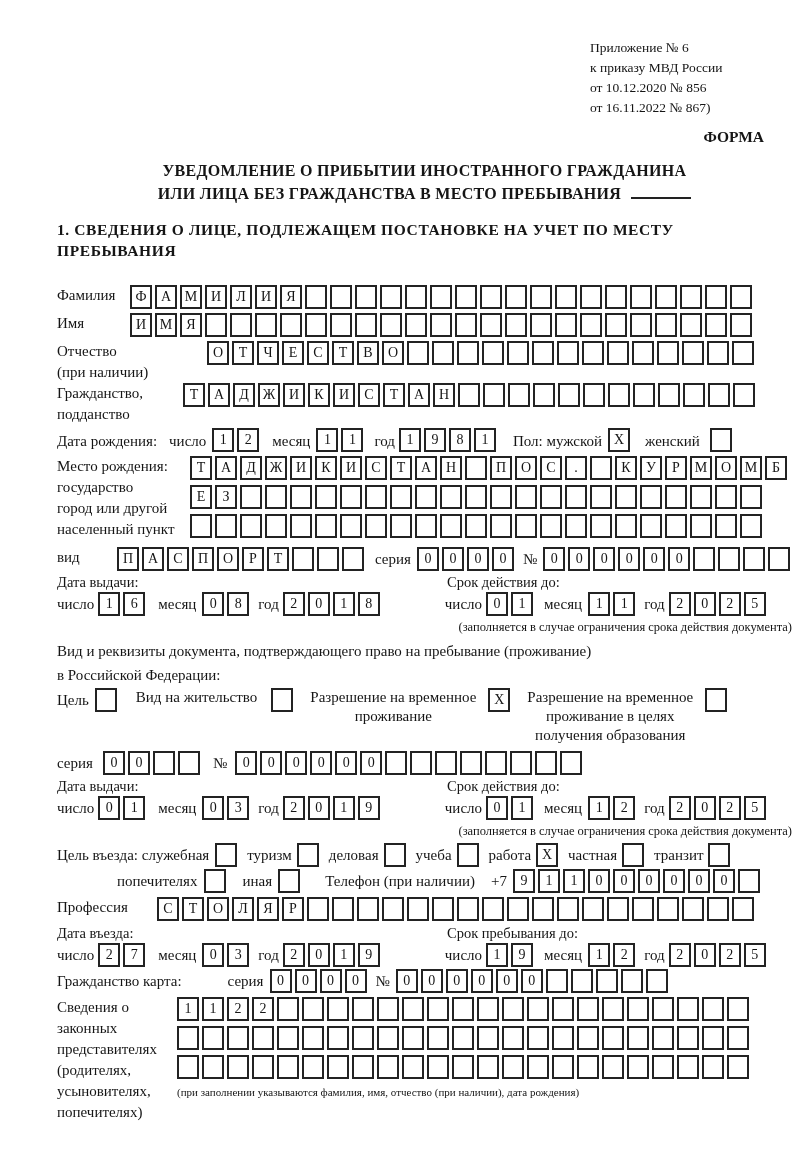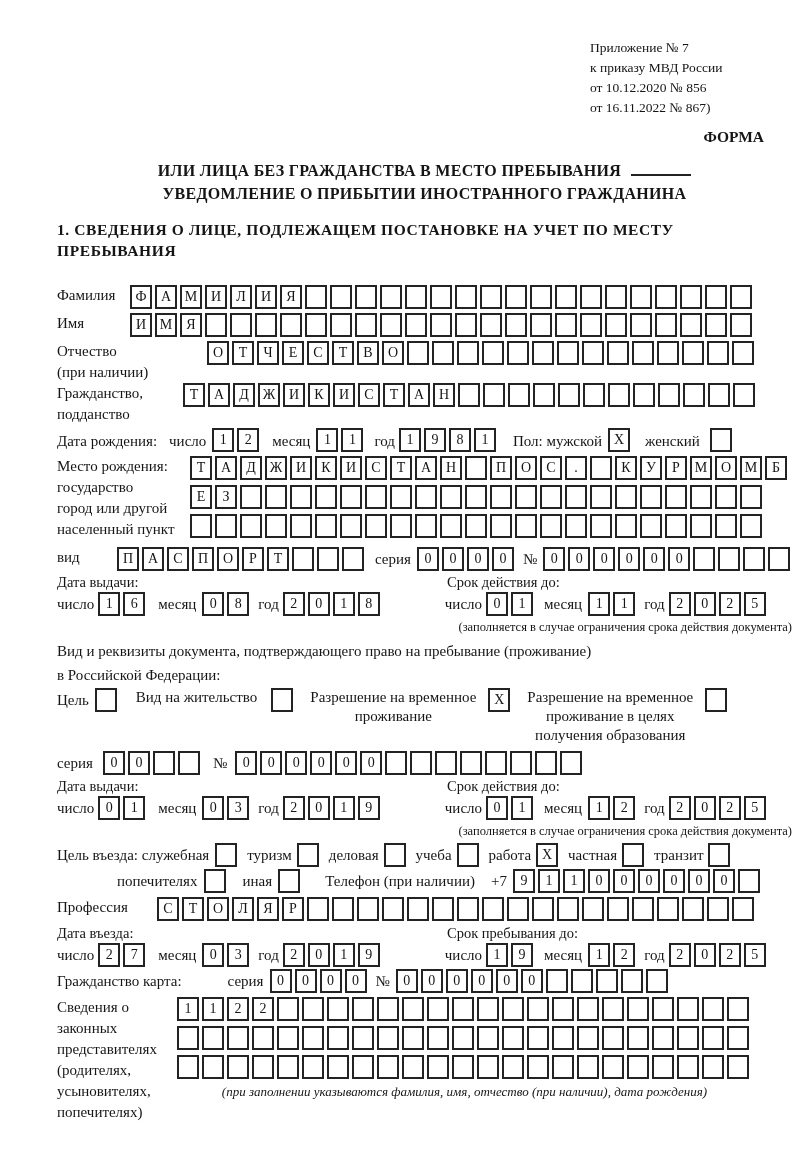--- a/index.html
+++ b/index.html
@@ -26,39 +26,39 @@
   .boxes{display:flex;flex:none;}
   .box{flex:none;width:22px;height:24px;box-sizing:border-box;border:2px solid #232323;
        margin-right:3px;display:flex;align-items:center;justify-content:center;
        font-size:14px;line-height:1;background:#fff;}
   .chk{margin-left:6px;}
   .cap{flex:none;text-align:center;}
   .cap div{line-height:19px;}
   .hcol{flex:none;text-align:left;font-size:14.5px;line-height:19px;}
   .colrows{flex:none;}
   .colrows .boxes{margin-bottom:5px;}
-  .colnote{font-size:13px;line-height:16px;margin-top:4px;text-align:center;white-space:normal;font-style:italic;}
+  .colnote{font-size:11px;line-height:16px;margin-top:4px;text-align:left;white-space:normal;}
 </style>
 </head>
 <body>
 
 <div class="page">
 
   <div class="hdr-block">
-    <div>Приложение № 7</div>
+    <div>Приложение № 6</div>
     <div>к приказу МВД России</div>
     <div>от 10.12.2020 № 856</div>
     <div>от 16.11.2022 № 867)</div>
   </div>
 
   <div class="forma">ФОРМА</div>
 
   <div class="title">
+    <div>УВЕДОМЛЕНИЕ О ПРИБЫТИИ ИНОСТРАННОГО ГРАЖДАНИНА</div>
     <div><span>ИЛИ ЛИЦА БЕЗ ГРАЖДАНСТВА В МЕСТО ПРЕБЫВАНИЯ</span><span class="blank"></span></div>
-    <div>УВЕДОМЛЕНИЕ О ПРИБЫТИИ ИНОСТРАННОГО ГРАЖДАНИНА</div>
   </div>
 
   <div class="section-title">1. СВЕДЕНИЯ О ЛИЦЕ, ПОДЛЕЖАЩЕМ ПОСТАНОВКЕ НА УЧЕТ ПО МЕСТУ ПРЕБЫВАНИЯ</div>
 
   <div class="form-body">
       <div class="frow" style="margin-bottom: 4px;">
         <div class="lbl" style="width: 73px;">
           <div>Фамилия</div>
         </div>
         <div class="boxes">

